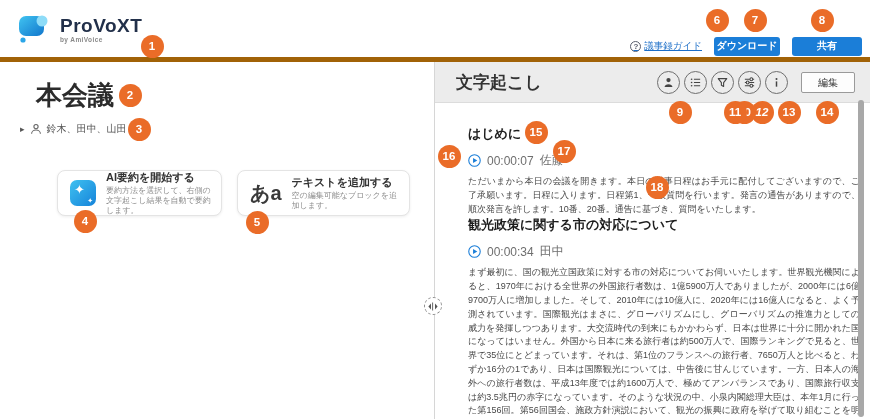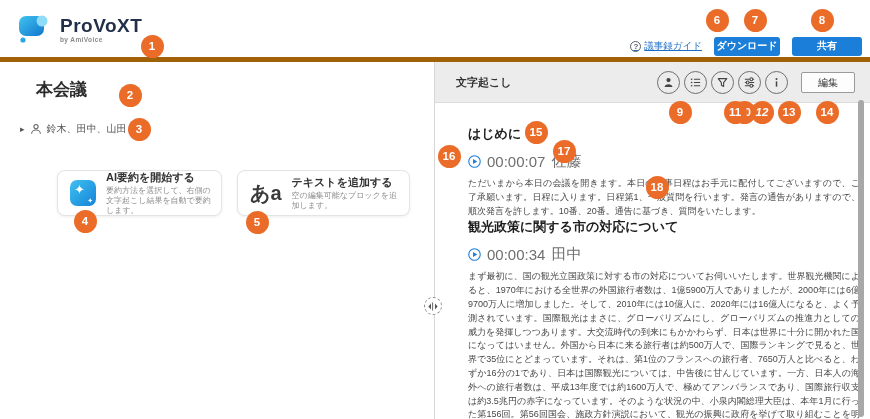--- a/index.html
+++ b/index.html
@@ -28,21 +28,21 @@
   .btn-blue {
     height:19px; border:none; border-radius:3px; background:#1b7ed8; color:#fff;
     font-size:10px; font-weight:700; font-family:"Liberation Sans",sans-serif; cursor:pointer;
     display:flex; align-items:center; justify-content:center;
   }
   .btn-download { width:66px; }
   .btn-share { width:70px; }
 
   
   .left-panel { position:absolute; left:0; top:62px; width:434px; bottom:0; background:#fff; }
-  .doc-title { position:absolute; left:36px; top:16px; font-size:17px; font-weight:700; color:#2b2b2b; }
+  .doc-title { position:absolute; left:36px; top:16px; font-size:26px; font-weight:700; color:#2b2b2b; }
   .participants { position:absolute; left:20px; top:60px; display:flex; align-items:center; gap:5px; cursor:pointer; }
   .caret { font-size:9px; color:#555; }
   .participants-names { font-size:10px; color:#555; }
   .cards { position:absolute; left:57px; top:108px; display:flex; gap:15px; }
   .card {
     height:46px; background:#fff; border:1px solid #e4e4e4; border-radius:8px;
     box-shadow:0 1px 3px rgba(0,0,0,.07); display:flex; align-items:center;
     padding:0 10px 0 12px; gap:10px; cursor:pointer;
   }
   .card-1 { width:165px; } .card-2 { width:173px; }
@@ -55,35 +55,35 @@
   .aa-icon { font-size:20px; font-weight:700; color:#3a3a3a; flex:0 0 auto; }
   .card-title { font-size:11px; font-weight:700; color:#333; line-height:12px; }
   .card-desc { font-size:8px; color:#8b8b8b; line-height:10px; margin-top:3px; }
 
   
   .right-panel { position:absolute; left:434px; top:62px; right:0; bottom:0; background:#fff; border-left:1px solid #d6d6d6; }
   .panel-header {
     position:relative; height:41px; background:#ececec; border-bottom:1px solid #dcdcdc;
     display:flex; align-items:center; padding-left:21px;
   }
-  .panel-title { font-size:11px; font-weight:700; color:#333; }
+  .panel-title { font-size:17px; font-weight:700; color:#333; }
   .toolbar { position:absolute; right:15px; top:0; height:41px; display:flex; align-items:center; gap:4px; }
   .icon-btn {
     width:23px; height:23px; border-radius:50%; border:1px solid #6f6f6f; background:transparent;
     display:flex; align-items:center; justify-content:center; cursor:pointer; padding:0;
   }
   .edit-btn {
     margin-left:9px; width:54px; height:21px; background:#fdfdfd; border:1px solid #9a9a9a;
     border-radius:2px; font-size:10px; color:#333; font-family:"Liberation Sans",sans-serif;
     cursor:pointer; display:flex; align-items:center; justify-content:center;
   }
   .panel-content { position:relative; padding:22px 14px 0 33px; }
   .sec-heading { font-size:13px; font-weight:700; color:#1d1d1d; }
   .meta-row { display:flex; align-items:center; gap:6px; margin-top:9px; }
-  .meta-time, .meta-speaker { font-size:15px; color:#6e6e6e; }
+  .meta-time, .meta-speaker { font-size:12px; color:#6e6e6e; }
   .play-btn { width:13px; height:13px; border:none; background:transparent; padding:0; cursor:pointer; display:flex; }
   .para { margin-top:6px; width:392px; font-size:9px; line-height:13.8px; color:#474747; text-align:justify; cursor:text; }
   .sec-2 { margin-top:0; }
 
   
   .scrollbar-thumb { position:absolute; right:6px; top:38px; bottom:2px; width:6px; border-radius:3px; background:#a8a8a8; cursor:grab; }
 
   
   .divider-handle {
     position:absolute; left:424px; top:297px; width:18px; height:18px; border-radius:50%;

